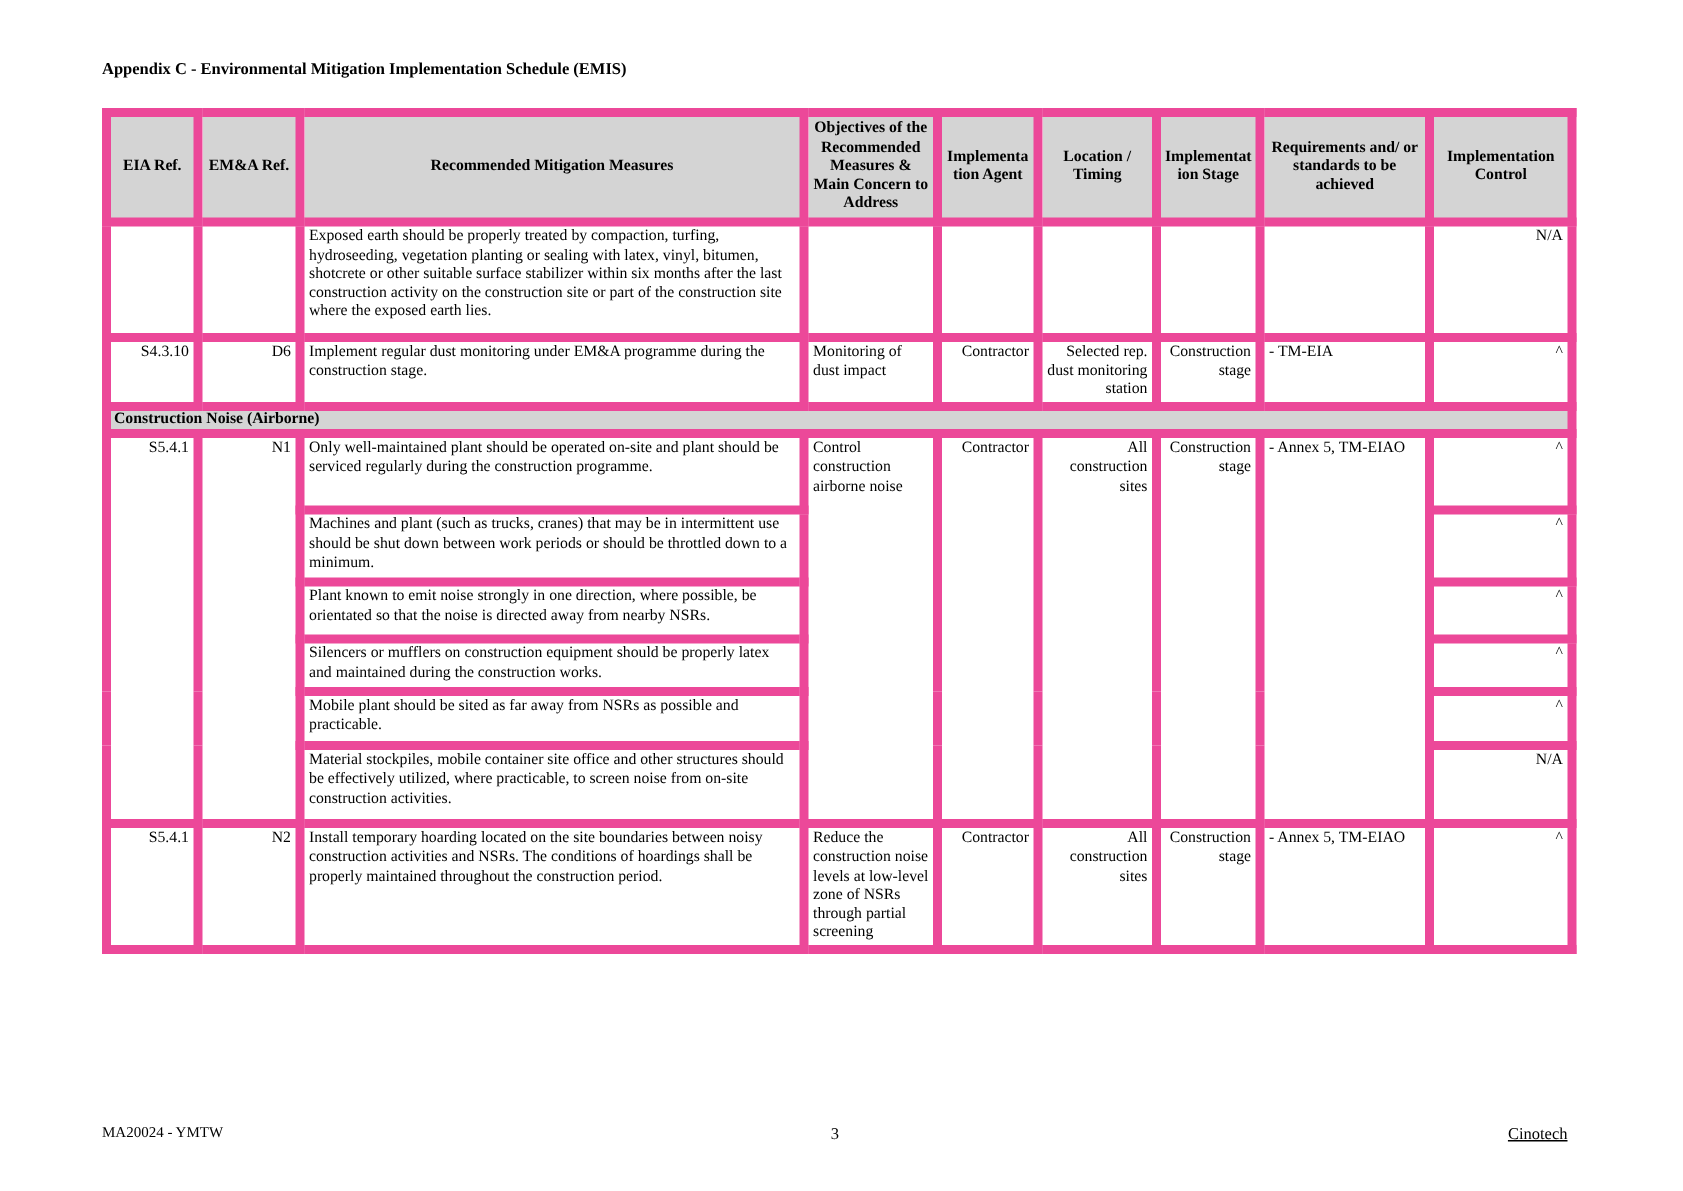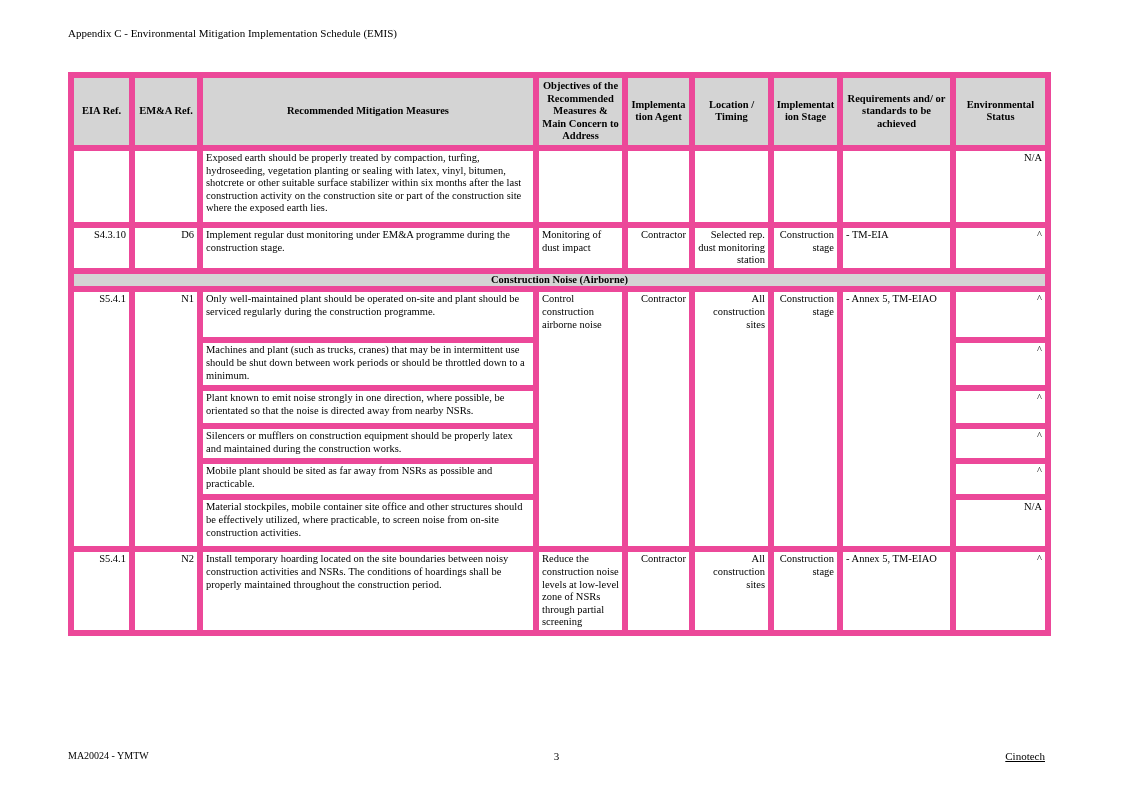--- a/index.html
+++ b/index.html
@@ -8,22 +8,23 @@
     width: 1122px;
     height: 794px;
     position: relative;
     font-family: "Liberation Serif", serif;
     color: #000;
     overflow: hidden;
   }
   .page-title {
     position: absolute;
     left: 68px;
-    top: 27px;
+    top: 40px;
     font-size: 11px;
+    font-weight: bold;
   }
   table.emis {
     position: absolute;
     left: 68px;
     top: 72px;
     width: 977px;
     border-collapse: collapse;
     table-layout: fixed;
     font-size: 10.5px;
     line-height: 1.2;
@@ -40,21 +41,21 @@
     text-align: center;
     vertical-align: middle;
     padding: 2px 2px;
     overflow-wrap: break-word;
     word-wrap: break-word;
   }
   td.center { text-align: right; }
   tr.section-row td {
     background: #d4d4d4;
     font-weight: bold;
-    text-align: center;
+    text-align: left;
     padding: 0 2px;
   }
   .footer-left  { position: absolute; left: 68px;  top: 750px; font-size: 10px; }
   .footer-center{ position: absolute; left: 68px;  top: 750px; width: 977px; text-align: center; font-size: 11px; }
   .footer-right { position: absolute; right: 77px; top: 750px; font-size: 11px; text-decoration: underline; }
 </style>
 </head>
 <body>
 
 <div class="page-title">Appendix C - Environmental Mitigation Implementation Schedule (EMIS)</div>
@@ -74,21 +75,21 @@
   <thead>
     <tr style="height:64px">
       <th>EIA Ref.</th>
       <th>EM&amp;A Ref.</th>
       <th>Recommended Mitigation Measures</th>
       <th>Objectives of the Recommended Measures &amp; Main Concern to Address</th>
       <th>Implementation Agent</th>
       <th>Location / Timing</th>
       <th>Implementation Stage</th>
       <th>Requirements and/ or standards to be achieved</th>
-      <th>Environmental Status</th>
+      <th>Implementation Control</th>
     </tr>
   </thead>
   <tbody>
 
     <tr style="height:77px">
       <td class="center"></td>
       <td class="center"></td>
       <td>Exposed earth should be properly treated by compaction, turfing, hydroseeding, vegetation planting or sealing with latex, vinyl, bitumen, shotcrete or other suitable surface stabilizer within six months after the last construction activity on the construction site or part of the construction site where the exposed earth lies.</td>
       <td></td>
       <td class="center"></td>

